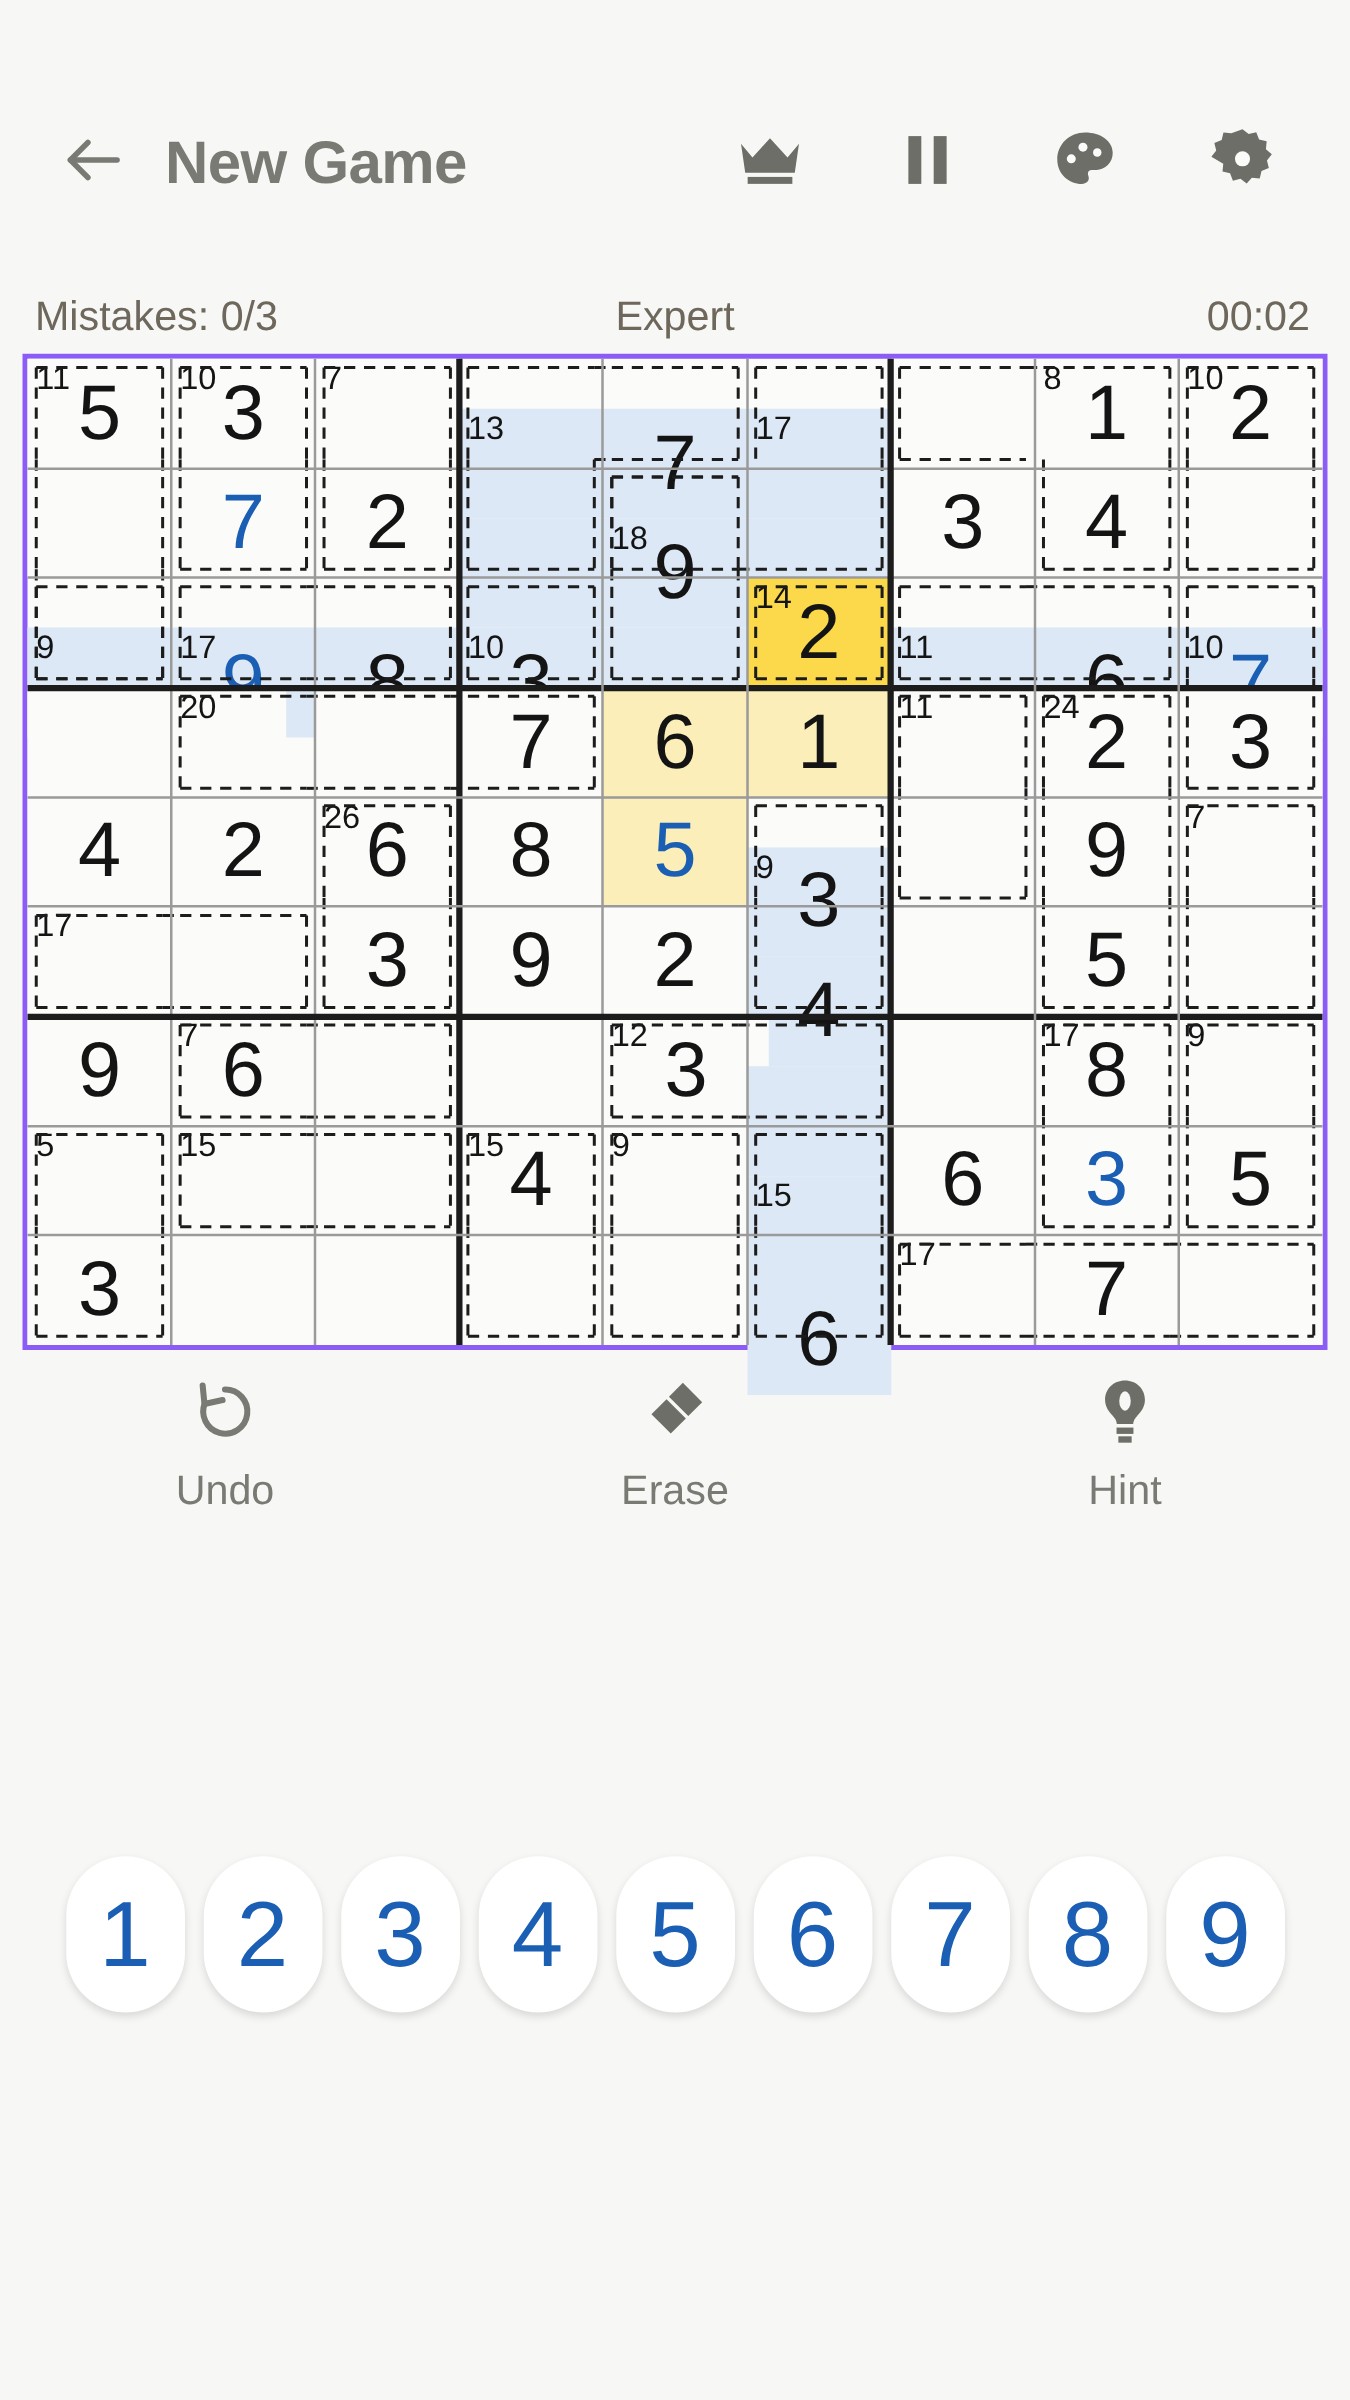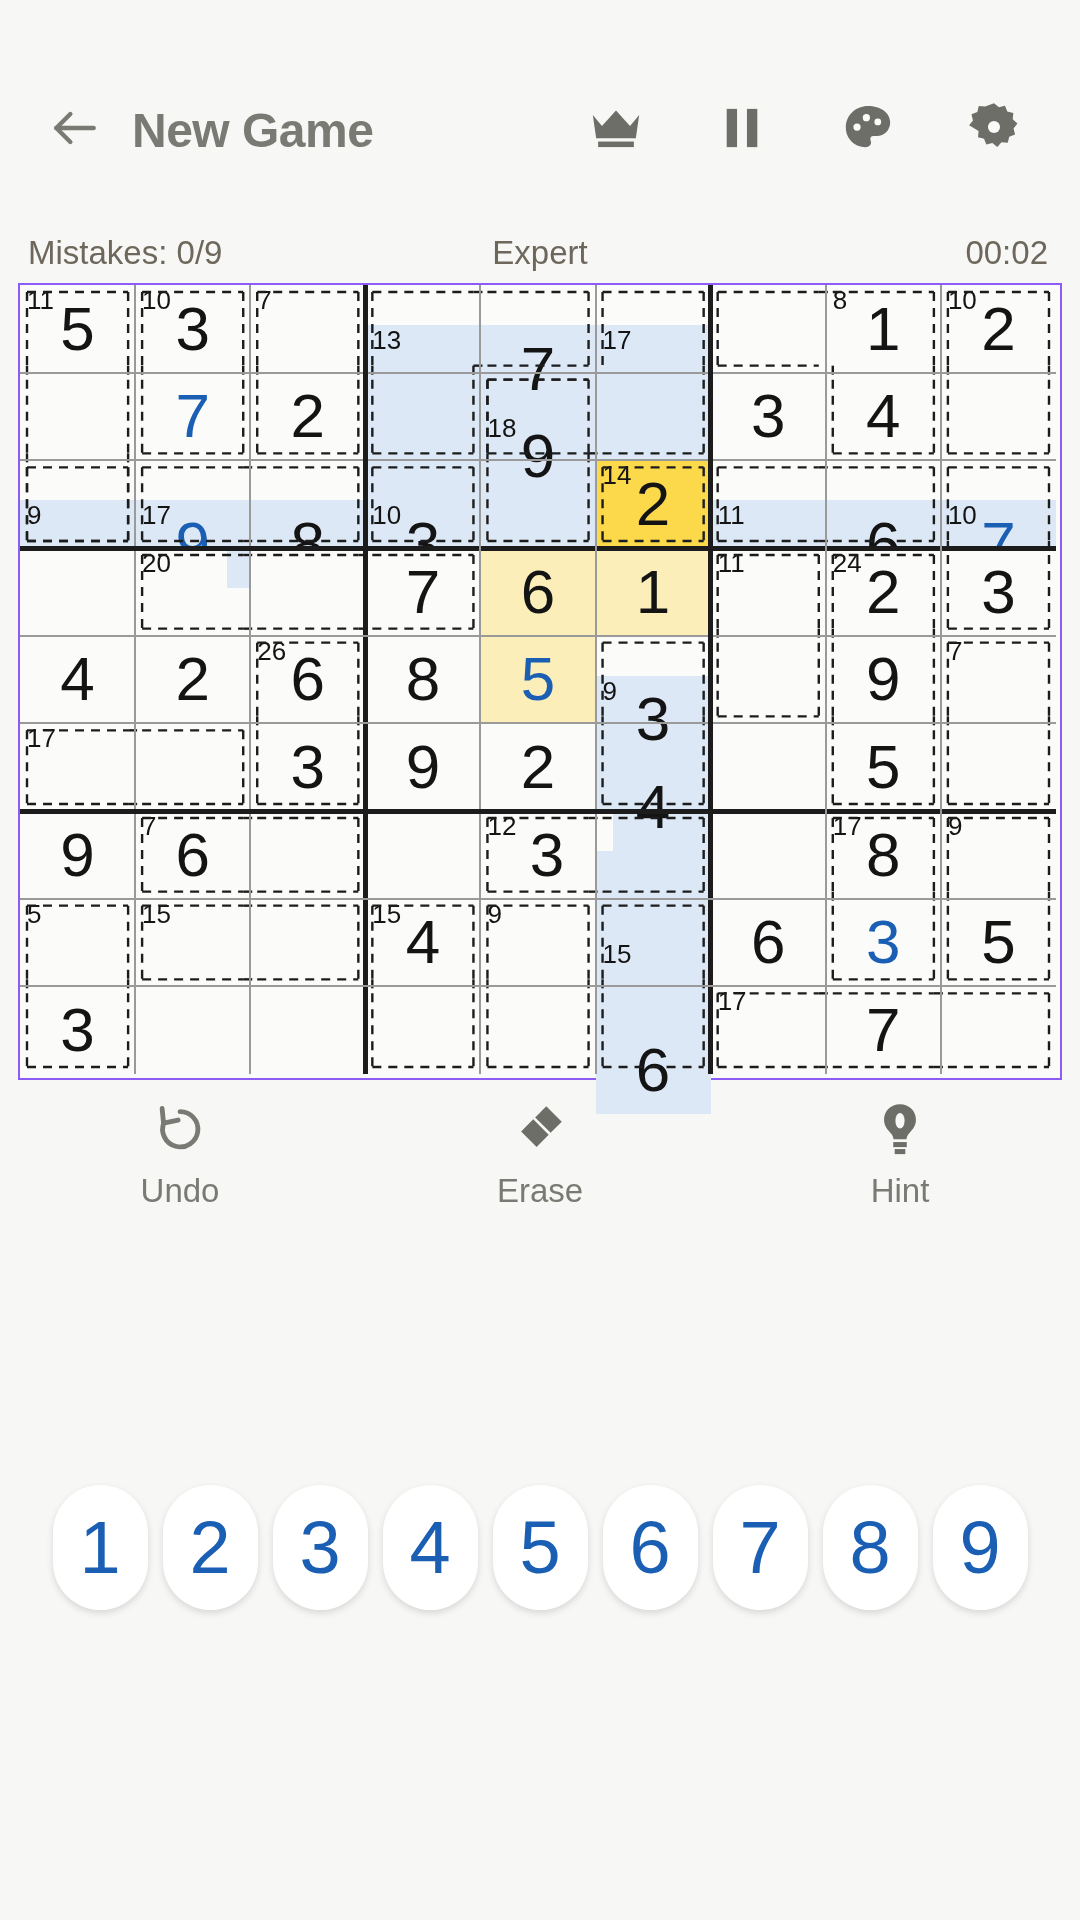--- a/index.html
+++ b/index.html
@@ -36,21 +36,21 @@
     color: #6e685c; font-size: 33px;
   }
   #mistakes { margin-left: 28px; }
   #difficulty { position: absolute; left: 0; right: 0; text-align: center; }
   #timer { margin-left: auto; margin-right: 32px; }
 
   
   #board {
     position: absolute; left: 18px; top: 283px;
     width: 1044px; height: 797px;
-    border: 2px solid #8b5cf6;
+    border: 4px solid #8b5cf6;
     background: #fbfbfa;
   }
   #cells { position: absolute; inset: 0; }
   .cell {
     position: absolute;
     display: flex; align-items: center; justify-content: center;
     background: #fbfbfa;
   }
   .cell.hl    { background: #dce8f5; margin-top: 40px; }   
   .cell.cage  { background: #fbeeb8; }   
@@ -141,21 +141,21 @@
         <svg width="58" height="58" viewBox="0 0 24 24" fill="#6e6e68">
           <path d="M12 1.8l2.05 1.6 2.5-.62.95 2.42 2.5.6-.25 2.6 1.95 1.72-1.6 2.05.62 2.5-2.42.95-.6 2.5-2.6-.25-1.72 1.95-2.05-1.6-2.5.62-.95-2.42-2.5-.6.25-2.6L1.7 10.9l1.6-2.05-.62-2.5 2.42-.95.6-2.5 2.6.25z"></path>
           <circle cx="12" cy="11.6" r="2.5" fill="#fbfbfa"></circle>
         </svg>
       </span>
     </div>
   </div>
 </div>
 
 <div id="statusbar">
-  <span id="mistakes">Mistakes: 0/9</span>
+  <span id="mistakes">Mistakes: 0/3</span>
   <span id="difficulty">Expert</span>
   <span id="timer">00:02</span>
 </div>
 
 <div id="board">
   <div id="cells">
       <div class="cell" style="left: 0px; top: 0px; width: 115.111px; height: 87.6667px;">
         <div class="cage-sum">11</div>
         <span class="val">5</span>
       </div>

